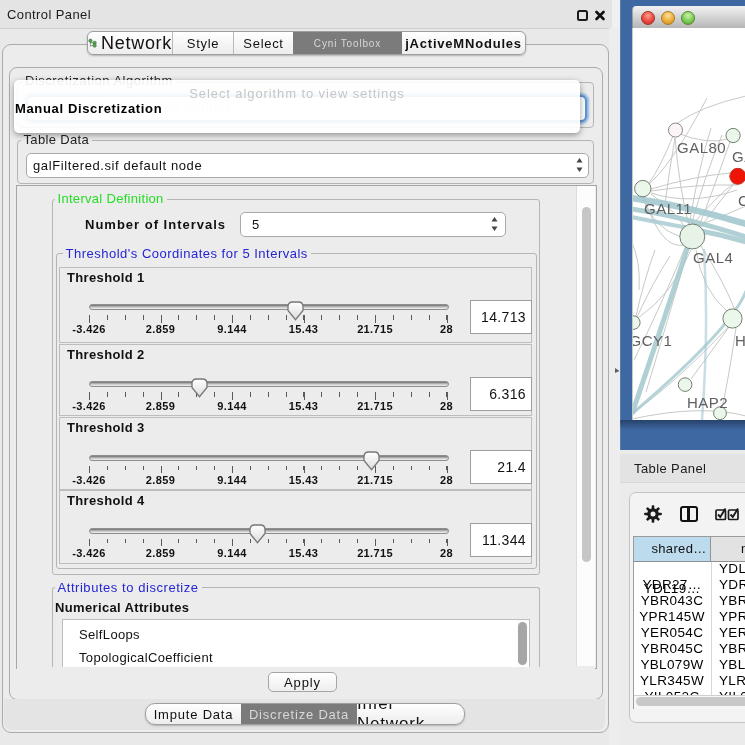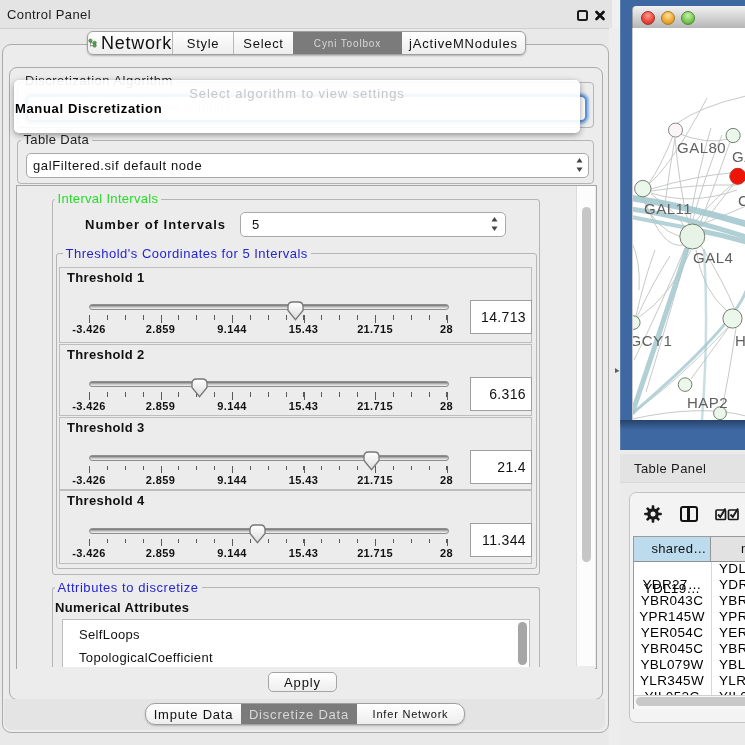--- a/index.html
+++ b/index.html
@@ -29,21 +29,21 @@
     <div style="width:84px;display:flex;align-items:center;justify-content:center;font-size:18px;letter-spacing:0.7px;color:#111;border-right:1px solid #b9b9b9;">
       <svg width="13" height="15" viewBox="0 0 13 15" style="margin-right:4px;">
         <path d="M3.5 4 V12 M3.5 6.5 H8.5 M3.5 10.5 H8.5" stroke="#8a8a8a" stroke-width="1.2" fill="none"></path>
         <circle cx="3.5" cy="3.5" r="2.4" fill="#57a857" stroke="#2e6b2e" stroke-width="0.8"></circle>
         <circle cx="9.5" cy="6.5" r="2.4" fill="#57a857" stroke="#2e6b2e" stroke-width="0.8"></circle>
         <circle cx="9.5" cy="10.5" r="2.4" fill="#57a857" stroke="#2e6b2e" stroke-width="0.8"></circle>
       </svg>Network</div>
     <div style="width:60px;display:flex;align-items:center;justify-content:center;font-size:13px;letter-spacing:0.7px;color:#111;border-right:1px solid #b9b9b9;">Style</div>
     <div style="width:59px;display:flex;align-items:center;justify-content:center;font-size:13px;letter-spacing:0.7px;color:#111;">Select</div>
     <div style="width:109px;display:flex;align-items:center;justify-content:center;font-size:10px;color:#d8d8d8;background:#7b7b7b;letter-spacing:0.85px;">Cyni Toolbox</div>
-    <div style="flex:1;display:flex;align-items:center;justify-content:center;font-size:13px;color:#111;letter-spacing:0.8px;">jActiveMNodules</div>
+    <div style="flex:1;display:flex;align-items:center;justify-content:center;font-size:13px;color:#111;letter-spacing:0.8px;font-weight:bold;">jActiveMNodules</div>
   </div>
 
   <div class="gb" style="left:17px;top:82px;width:575px;height:44px;"></div>
   <div class="gblabel" style="left:22px;top:74px;color:#2a2a2a;letter-spacing:0.5px;">Discretization Algorithm</div>
   <div class="abs" style="left:26px;top:95px;width:557px;height:23px;background:#fff;border:2px solid #5b94d2;border-radius:6px;box-shadow:0 0 2px 1.5px rgba(88,148,216,0.6);"></div>
   <div class="abs" style="left:34px;top:100px;font-size:13px;color:#d8d8d8;">Select algorithm to view settings</div>
 
   <div class="gb" style="left:17px;top:140px;width:575px;height:42px;"></div>
   <div class="gblabel" style="left:20.5px;top:133px;">Table Data</div>
   <div class="abs" style="left:26px;top:153px;width:561px;height:23px;background:#fff;border:1px solid #a9a9a9;border-radius:5px;"></div>
@@ -52,21 +52,21 @@
     <path d="M4.5 1 L7.5 5.5 H1.5 Z" fill="#444"></path>
       <path d="M4.5 15 L1.5 10.5 H7.5 Z" fill="#444"></path>
   </svg>
 
   <div class="abs" style="left:16px;top:185px;width:579px;height:482px;background:#ececec;border:1px solid #a6a6a6;"></div>
 
   <div class="abs" style="left:576px;top:186px;width:18px;height:480px;background:#fcfcfc;border-left:1px solid #dcdcdc;"></div>
   <div class="abs" style="left:582px;top:207px;width:9px;height:355px;background:#c6c6c6;border-radius:5px;"></div>
 
   <div class="gb" style="left:52px;top:199px;width:486px;height:374px;border-radius:3px;"></div>
-  <div class="gblabel" style="left:54.5px;top:192px;color:#25dd25;letter-spacing:0.3px;">Interval Intervals</div>
+  <div class="gblabel" style="left:54.5px;top:192px;color:#25dd25;letter-spacing:0.3px;">Interval Definition</div>
 
   <div class="abs" style="left:85px;top:217px;font-size:13px;font-weight:bold;letter-spacing:1px;color:#111;">Number of Intervals</div>
   <div class="abs" style="left:240px;top:212px;width:264px;height:23px;background:#fff;border:1px solid #a9a9a9;border-radius:5px;"></div>
   <div class="abs" style="left:252px;top:217px;font-size:13px;color:#111;">5</div>
   <svg class="abs" style="left:490px;top:216px;" width="9" height="16" viewBox="0 0 9 16">
     <path d="M4.5 1 L7.5 5.5 H1.5 Z" fill="#444"></path>
       <path d="M4.5 15 L1.5 10.5 H7.5 Z" fill="#444"></path>
   </svg>
 
   <div class="gb" style="left:56px;top:253px;width:479px;height:314px;border-radius:3px;"></div>
@@ -191,21 +191,21 @@
 
   <div class="abs" style="left:17px;top:667px;width:578px;height:2px;background:#ececec;"></div>
 
   <div class="abs" style="left:268px;top:672px;width:67px;height:18px;background:linear-gradient(#ffffff,#eeeeee);border:1px solid #a5a5a5;border-radius:5px;display:flex;align-items:center;justify-content:center;font-size:13px;letter-spacing:0.9px;color:#111;">Apply</div>
 
   <div class="abs" style="left:4px;top:699px;width:601px;height:31px;background:#e4e4e4;border-radius:0 0 8px 8px;"></div>
 
   <div class="abs" style="left:145px;top:703px;width:318px;height:20px;background:linear-gradient(#ffffff,#ededed);border:1px solid #9f9f9f;border-radius:10px;box-shadow:0 1px 2px rgba(0,0,0,0.22);overflow:hidden;display:flex;">
     <div style="width:95px;display:flex;align-items:center;justify-content:center;font-size:13px;letter-spacing:0.8px;color:#111;">Impute Data</div>
     <div style="width:116px;display:flex;align-items:center;justify-content:center;font-size:13px;color:#d8d8d8;background:#7b7b7b;letter-spacing:0.8px;">Discretize Data</div>
-    <div style="flex:1;display:flex;align-items:center;justify-content:center;font-size:11px;letter-spacing:0.8px;color:#111;">Infer Network</div>
+    <div style="flex:1;display:flex;align-items:center;justify-content:center;font-size:17px;letter-spacing:0.8px;color:#111;">Infer Network</div>
   </div>
 
   <div class="abs" style="left:14px;top:79.5px;width:566px;height:53px;background:rgba(255,255,255,0.92);border-radius:5px;box-shadow:0 2px 6px rgba(0,0,0,0.4);"></div>
   <div class="abs" style="left:14px;top:86px;width:566px;text-align:center;font-size:13px;letter-spacing:0.9px;color:#c6c6c6;">Select algorithm to view settings</div>
   <div class="abs" style="left:15px;top:100.5px;font-size:13px;font-weight:bold;letter-spacing:0.65px;color:#000;">Manual Discretization</div>
 
   <div class="abs" style="left:608.5px;top:28px;width:11.5px;height:717px;background:#ededed;"></div>
   <svg class="abs" style="left:614px;top:367px;" width="6" height="7" viewBox="0 0 6 7">
       <path d="M1 6 L1 1 L5.5 4 Z" fill="#5f5f5f"></path>
     </svg>

